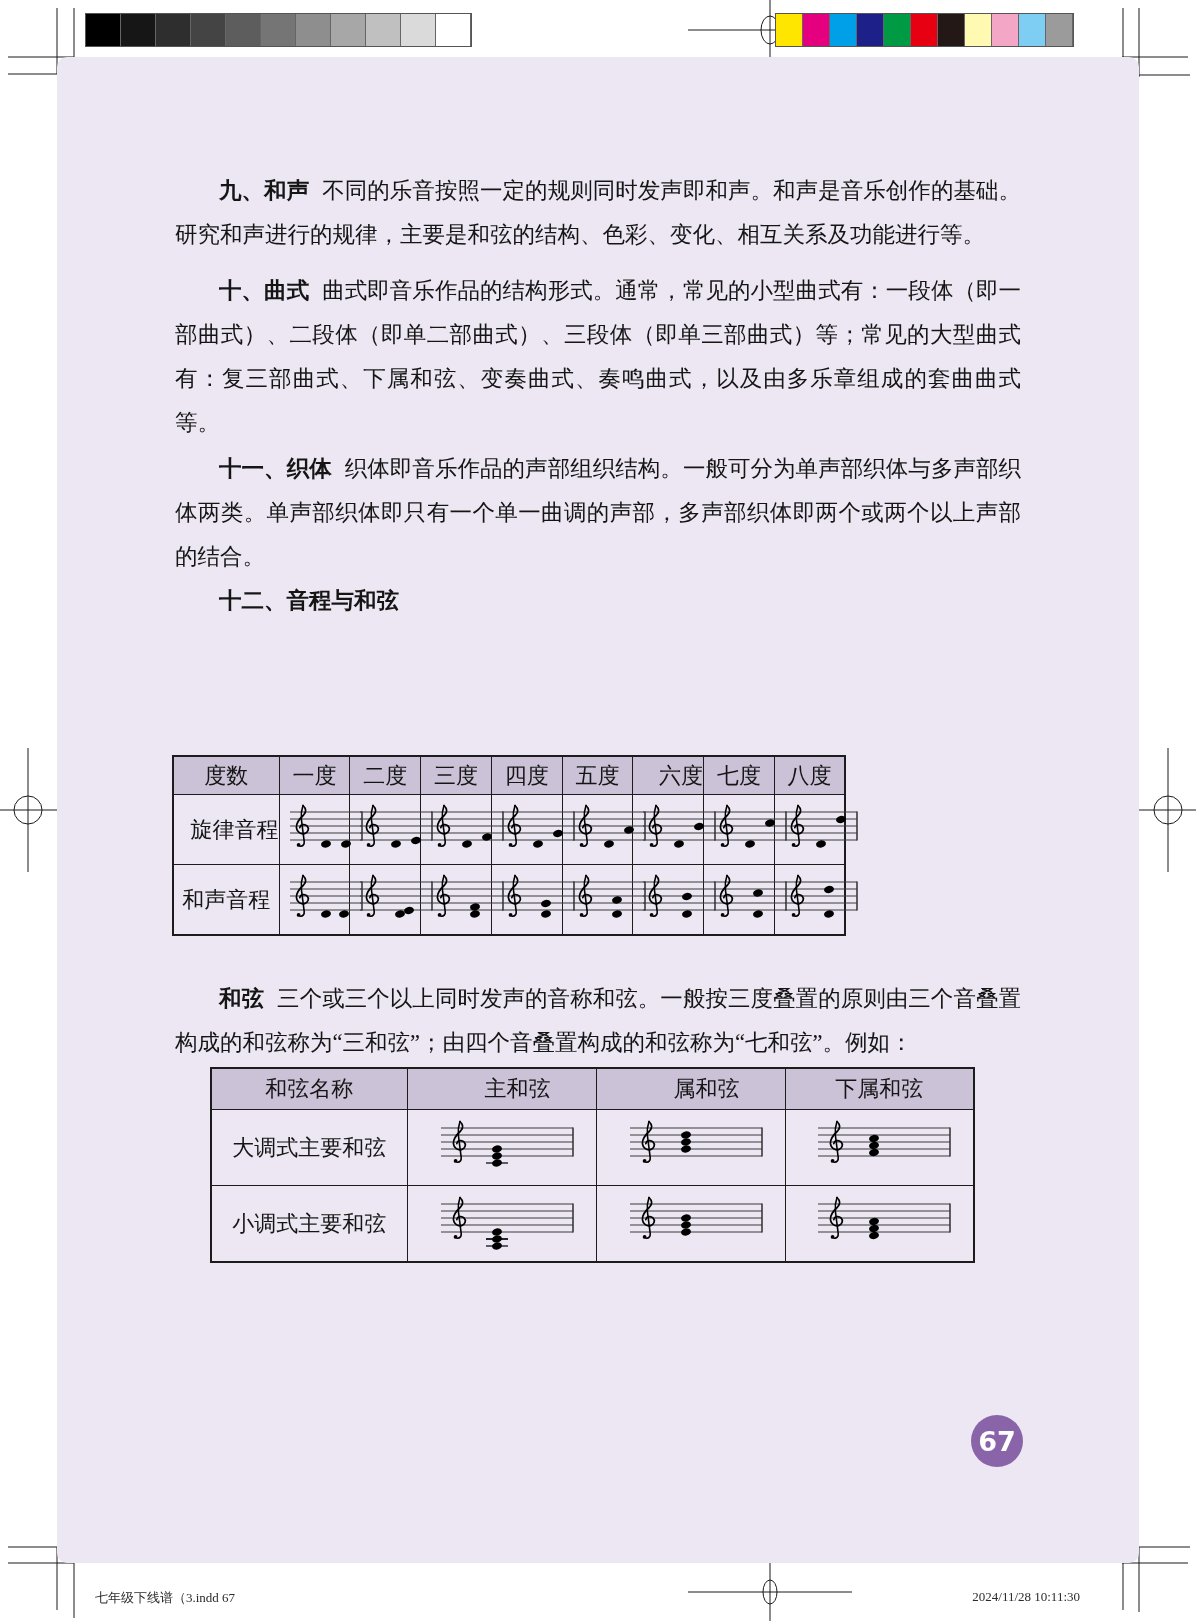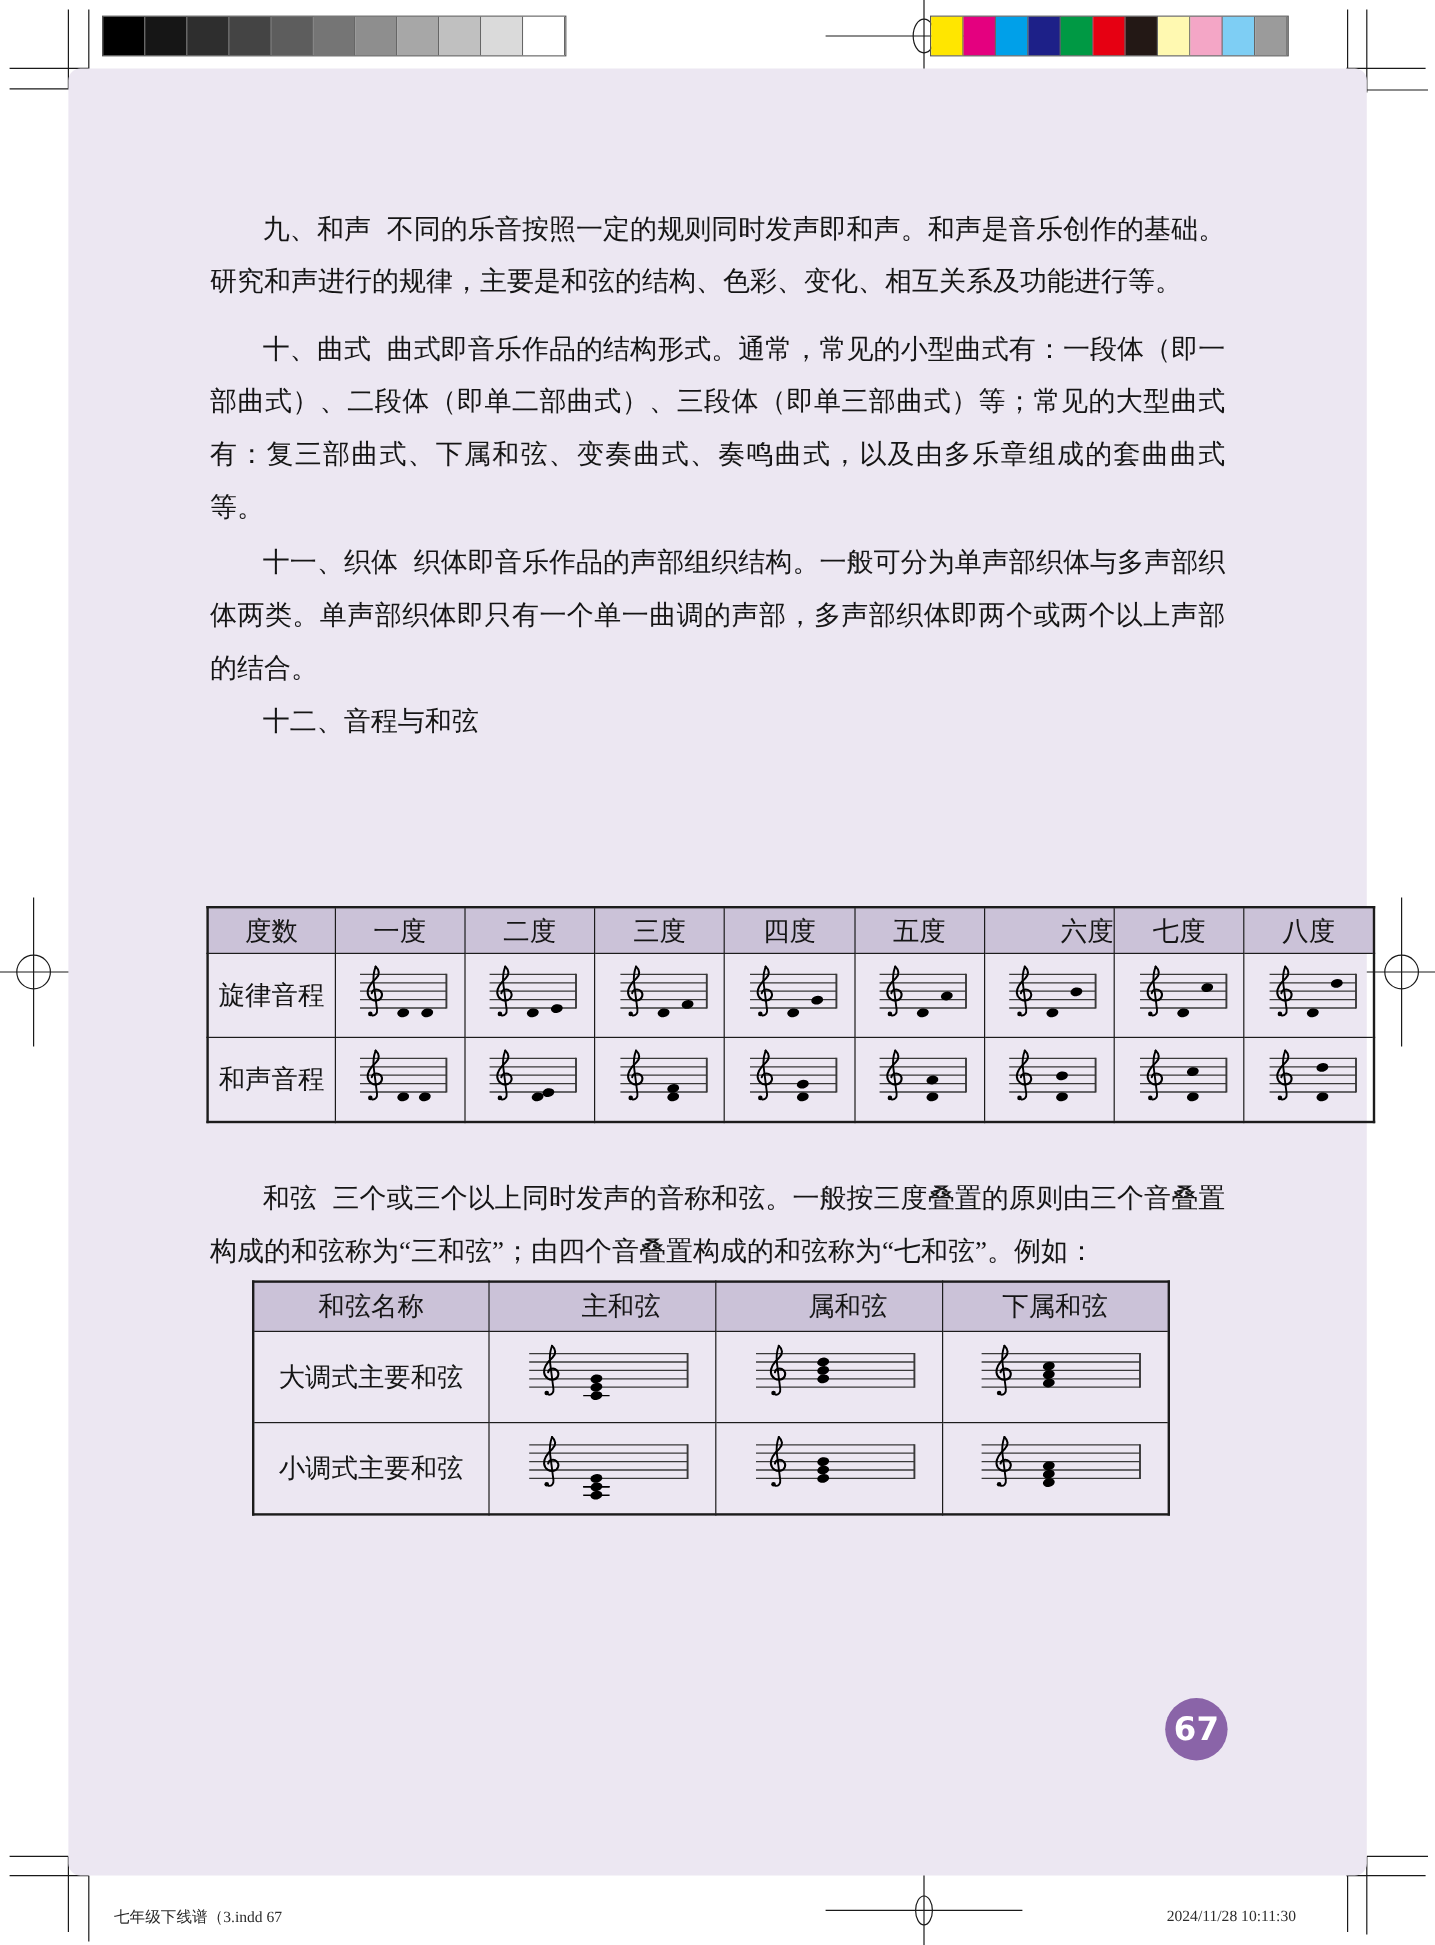--- a/index.html
+++ b/index.html
@@ -8,21 +8,21 @@
   .canvas{position:absolute;inset:0;}
   svg.marks{position:absolute;left:0;top:0;pointer-events:none;}
   .graybar{position:absolute;left:85px;top:13px;display:flex;border:1px solid #555;}
   .graybar .sw{width:35px;height:32px;border-right:1px solid #666;box-sizing:border-box;}
   .colorbar{position:absolute;left:775px;top:13px;display:flex;border:1px solid #555;}
   .colorbar .sw{width:27px;height:32px;border-right:1px solid #666;box-sizing:border-box;}
   .page{position:absolute;left:57px;top:57px;width:1082px;height:1506px;
         background:#ece7f2;border-radius:10px;}
   .para{position:absolute;left:118px;width:846px;font-size:22.5px;line-height:44px;
         text-align:justify;text-indent:44px;}
-  .lead{font-weight:normal;margin-right:13px;}
+  .lead{font-weight:bold;margin-right:13px;}
   .twrap{position:absolute;}
   table.ntable{border-collapse:collapse;table-layout:fixed;border:2.5px solid #1c1c1c;}
   table.ntable th,table.ntable td{border:1.5px solid #1c1c1c;text-align:center;
         vertical-align:middle;font-weight:normal;font-size:22px;padding:0;}
   table.ntable thead th{background:#cbc2d8;}
   td.staffcell{line-height:0;}
   .pagenum{position:absolute;left:914px;top:1358px;width:52px;height:52px;border-radius:50%;
         background:#8a64a8;color:#ffffff;font-family:"DejaVu Sans",sans-serif;
         font-weight:bold;font-size:27px;display:flex;align-items:center;justify-content:center;}
   .footL{position:absolute;left:95px;top:1589px;font-size:13px;color:#2b2b2b;}
@@ -127,21 +127,21 @@
     <div class="para" style="top:390px">
       <span class="lead">十一、织体</span><span>织体即音乐作品的声部组织结构。一般可分为单声部织体与多声部织体两类。单声部织体即只有一个单一曲调的声部，多声部织体即两个或两个以上声部的结合。</span>
     </div>
 
     <div class="para" style="top:522px">
       <span class="lead">十二、音程与和弦</span><span></span>
     </div>
 
 
     <div class="twrap" id="interval-table" style="left:115px;top:698px">
-        <table class="ntable" style="width: 974px;">
+        <table class="ntable" style="width: 674px;">
           <colgroup>
             <col style="width: 106px;">
             <col>
             <col>
             <col>
             <col>
             <col>
             <col>
             <col>
             <col>
@@ -154,21 +154,21 @@
               <th style="height: 37px;">三度</th>
               <th style="height: 37px;">四度</th>
               <th style="height: 37px;">五度</th>
               <th style="height: 37px; text-align: right;">六度</th>
               <th style="height: 37px;">七度</th>
               <th style="height: 37px;">八度</th>
             </tr>
           </thead>
           <tbody>
             <tr>
-              <th style="height: 69px;">旋律音程</th>
+              <th style="height: 69px; text-align: right;">旋律音程</th>
               <td class="staffcell" style="height: 69px;"><svg width="86" height="60">
                   <line x1="10" y1="12" x2="82" y2="12" stroke="#3a3a3a" stroke-width="1.1"></line>
                   <line x1="10" y1="19" x2="82" y2="19" stroke="#3a3a3a" stroke-width="1.1"></line>
                   <line x1="10" y1="26" x2="82" y2="26" stroke="#3a3a3a" stroke-width="1.1"></line>
                   <line x1="10" y1="33" x2="82" y2="33" stroke="#3a3a3a" stroke-width="1.1"></line>
                   <line x1="10" y1="40" x2="82" y2="40" stroke="#3a3a3a" stroke-width="1.1"></line>
                   <line x1="82" y1="11.5" x2="82" y2="40.5" stroke="#3a3a3a" stroke-width="1.6"></line>
                   <path d="M 23 5.5 C 26.2 8.5 26.6 12 23.6 15 C 18.6 19.6 16 23.2 16.4 27.6 C 16.9 32 21 34.6 24.6 33.6 C 28.2 32.6 29.6 28.4 27 25.9 C 24.4 23.4 20.2 24.6 19.8 27.6" fill="none" stroke="#000" stroke-width="1.7" stroke-linecap="round"></path>
                   <path d="M 23 5.5 C 21.4 10 20.8 14.5 21.4 19.5 L 24.2 41.5 C 24.6 44.6 22.6 46.6 20.1 46.2" fill="none" stroke="#000" stroke-width="1.6" stroke-linecap="round"></path>
                   <circle cx="18.6" cy="44.9" r="1.9" fill="#000"></circle>

